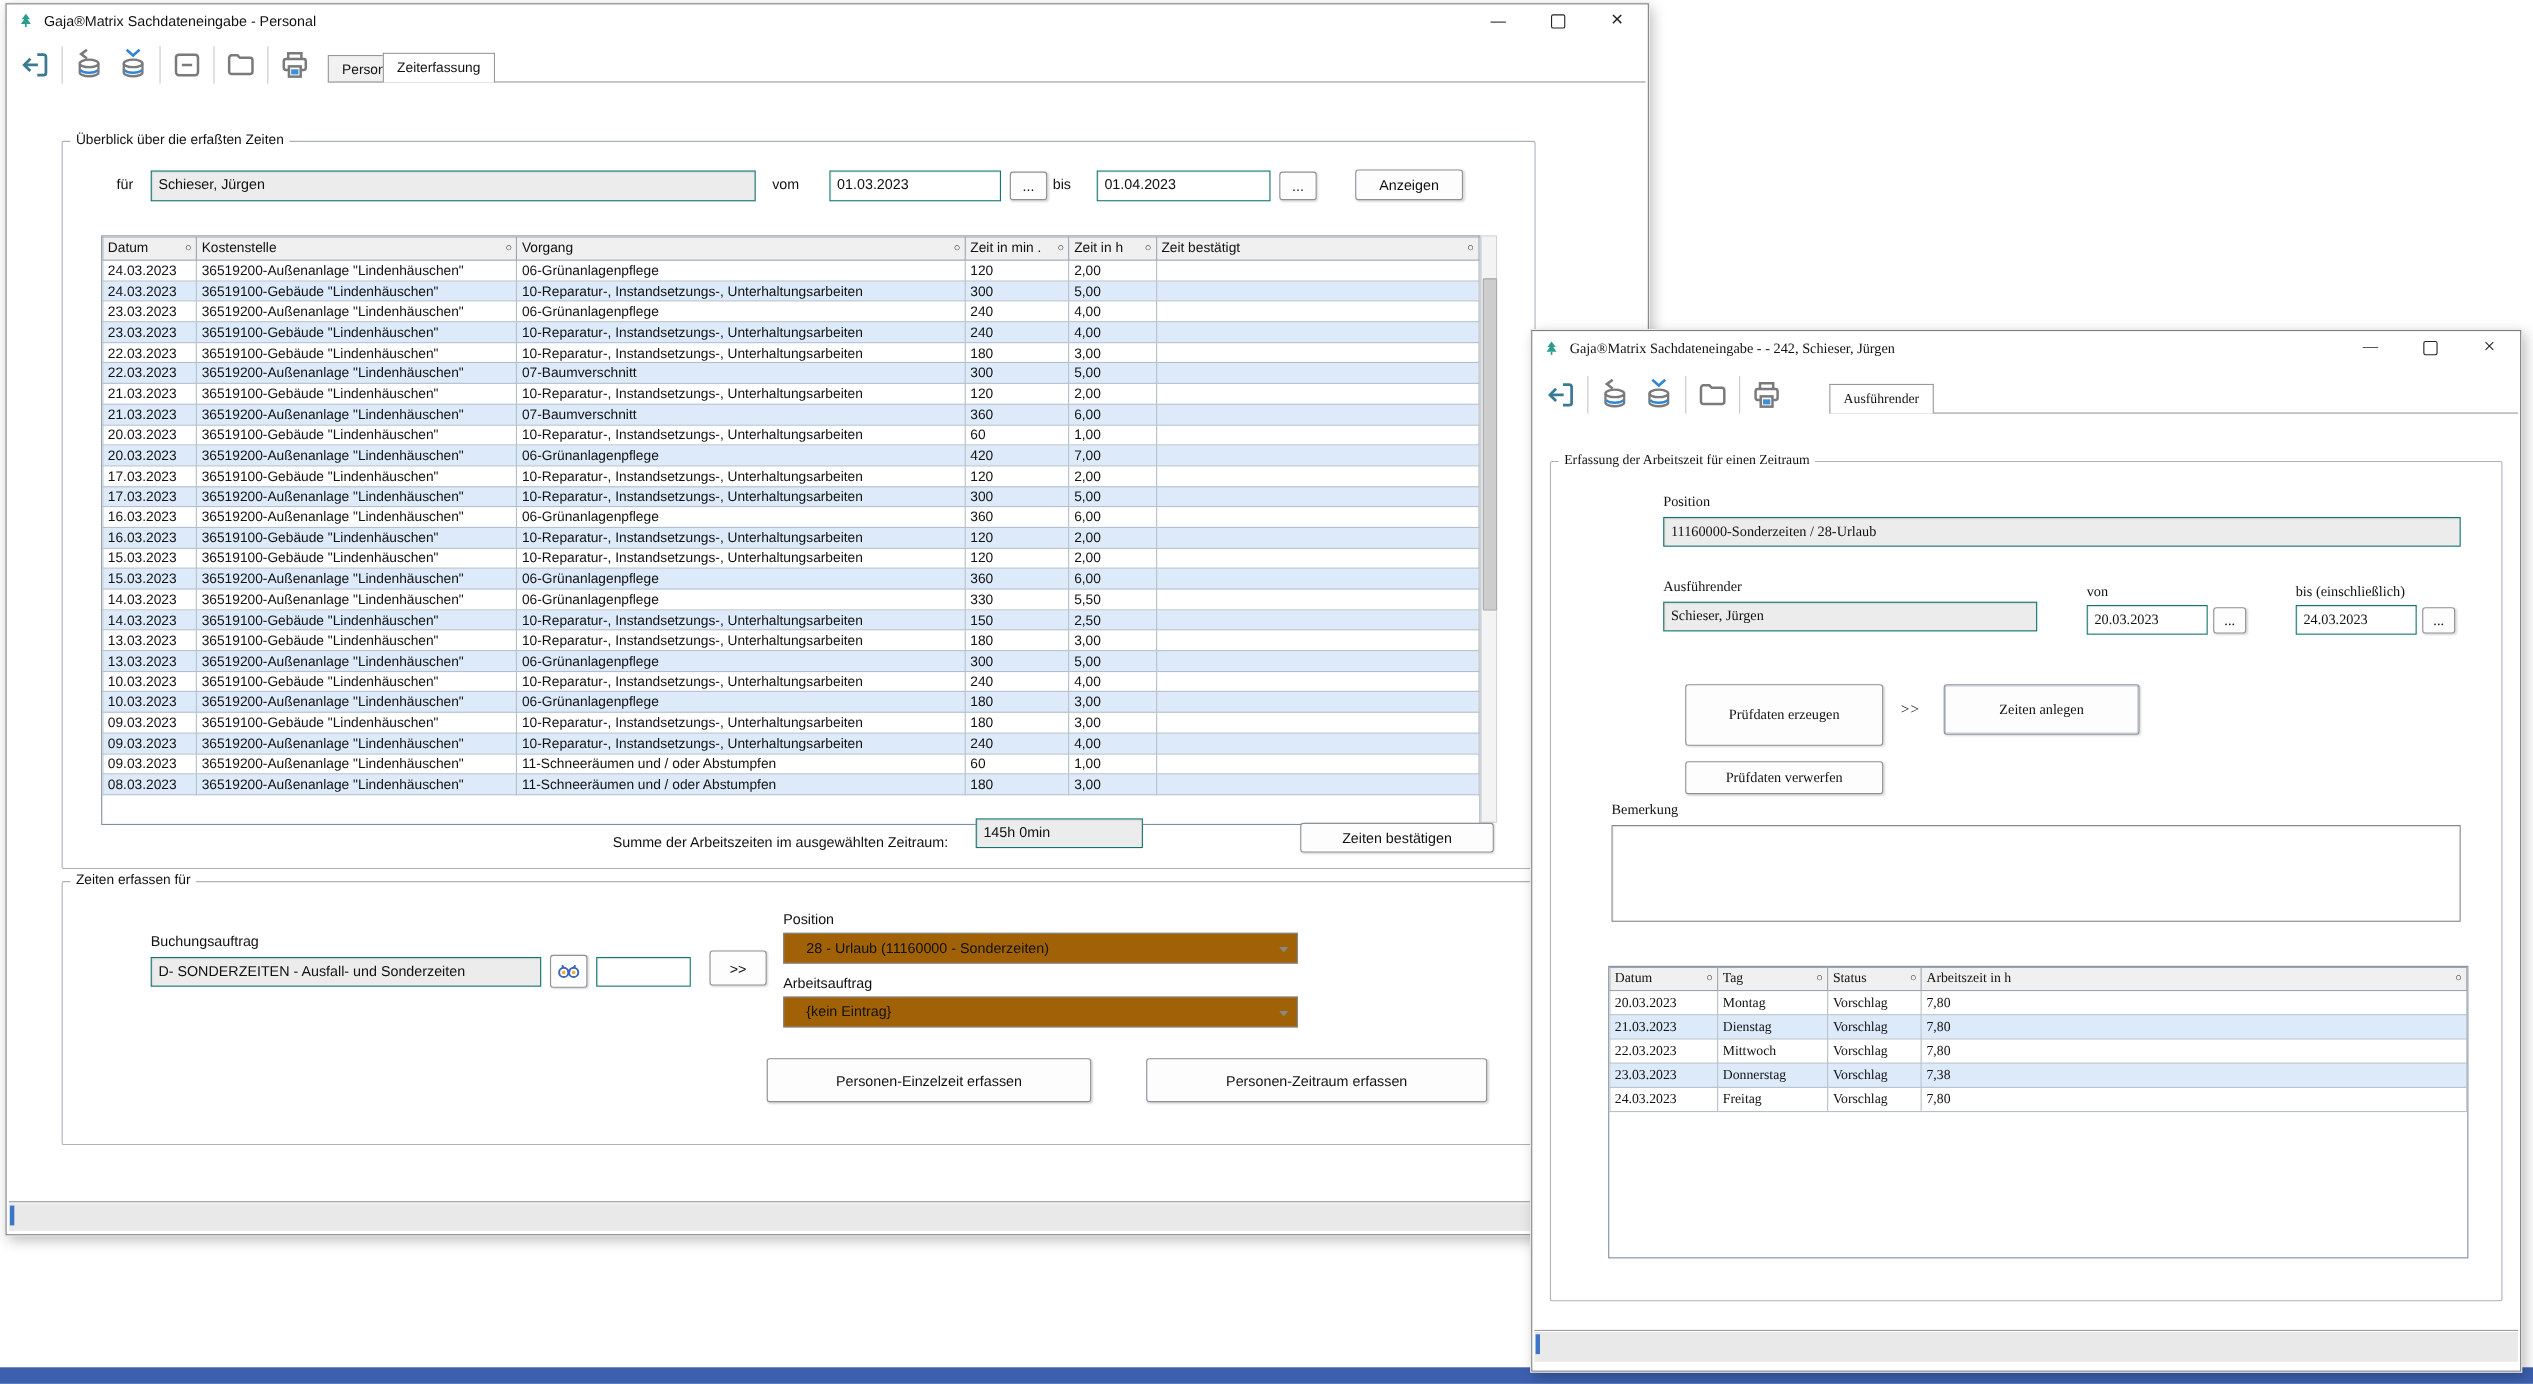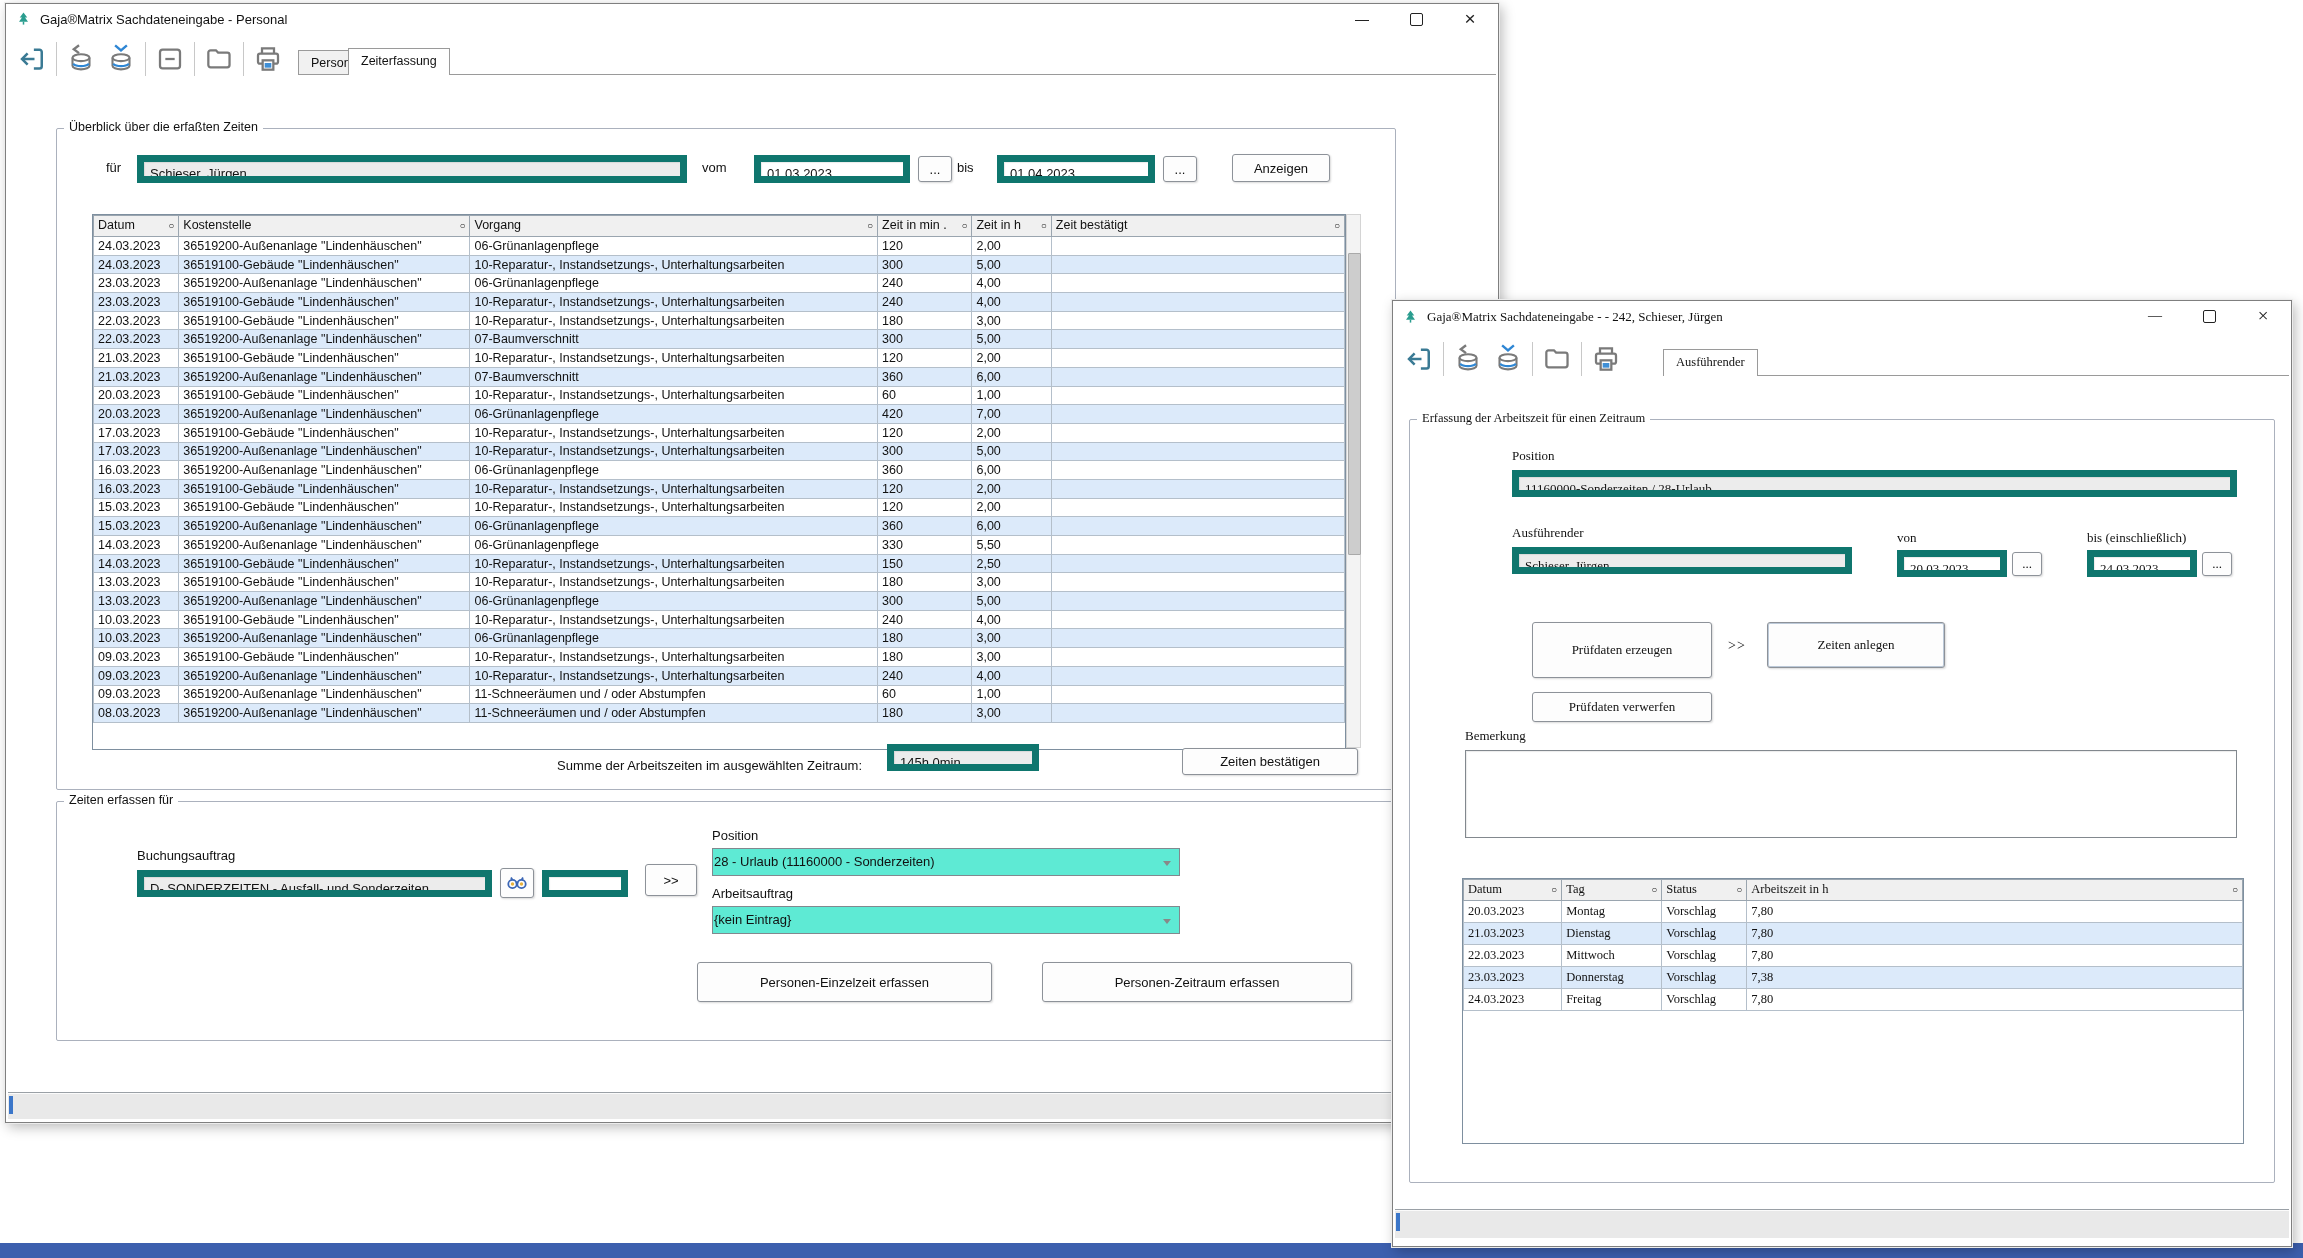--- a/index.html
+++ b/index.html
@@ -17,29 +17,29 @@
   .toolbar{position:absolute;top:33px;left:6px;display:flex;align-items:center;height:44px;}
   .ticon{width:40px;height:42px;display:flex;align-items:center;justify-content:center;}
   .tsep{width:1px;height:34px;background:#c8c8c8;margin:0 4px;}
   .tabline{position:absolute;height:1px;background:#9a9a9a;}
   .tab{position:absolute;box-sizing:border-box;border:1px solid #9a9a9a;border-bottom:none;background:#fff;
        font-size:12.5px;padding:5px 12px 0;height:27px;white-space:nowrap;z-index:3;}
   .tab.inactive{background:#f1f1f1;height:25px;margin-top:2px;border-bottom:1px solid #9a9a9a;z-index:1;}
   .gbox{position:absolute;border:1px solid #abb1bd;border-radius:2px;}
   .glabel{position:absolute;top:-9px;left:7px;background:#fff;padding:0 5px;font-size:12.5px;white-space:nowrap;}
   .lbl{position:absolute;font-size:13px;white-space:nowrap;}
-  .fld{position:absolute;box-sizing:border-box;border:7px solid #0f766e;background:#ececec;font-size:13px;
+  .fld{position:absolute;box-sizing:border-box;border:1px solid #0f766e;background:#ececec;font-size:13px;
        padding:4px 6px;white-space:nowrap;overflow:hidden;box-shadow:inset 1px 1px 1px rgba(0,0,0,.08);}
   .fld.editable{background:#fff;}
   .memo{position:absolute;box-sizing:border-box;border:1px solid #82888e;background:#fff;box-shadow:inset 1px 1px 1px rgba(0,0,0,.08);}
   .btn{position:absolute;box-sizing:border-box;border:1px solid #8d9299;border-radius:3px;background:#fdfdfd;
        font-size:13px;display:flex;align-items:center;justify-content:center;box-shadow:1px 1px 2px rgba(0,0,0,.15);white-space:nowrap;}
   .btn.default{box-shadow:inset 0 0 0 1px #bcc9d8,1px 1px 2px rgba(0,0,0,.15);}
-  .combo{position:absolute;box-sizing:border-box;border:1px solid #82888e;background:#5eead4;font-size:13px;
-         padding:5px 22px 0 1px;white-space:nowrap;overflow:hidden;}
+  .combo{position:absolute;box-sizing:border-box;border:1px solid #82888e;background:#a16207;font-size:13px;
+         padding:5px 22px 0 20px;white-space:nowrap;overflow:hidden;}
   .caret{position:absolute;right:8px;top:12px;width:0;height:0;border-left:4px solid transparent;
          border-right:4px solid transparent;border-top:5px solid #888;}
   .tframe{position:absolute;border:1px solid #7e8f9f;background:#fff;overflow:hidden;}
   table.grid{border-collapse:collapse;table-layout:fixed;width:100%;font-size:12.5px;background:#fff;}
   table.grid th{background:#f0f0f0;border:1px solid #9aa5af;font-weight:400;text-align:left;
                 padding:1px 4px;height:18px;white-space:nowrap;overflow:hidden;}
   table.grid td{border:1px solid #b4bfca;padding:0 4px;white-space:nowrap;overflow:hidden;}
   #table1 td{height:17.7px;}
   #table2 td{height:21px;}
   table.grid tr.alt td{background:#dceafa;}

